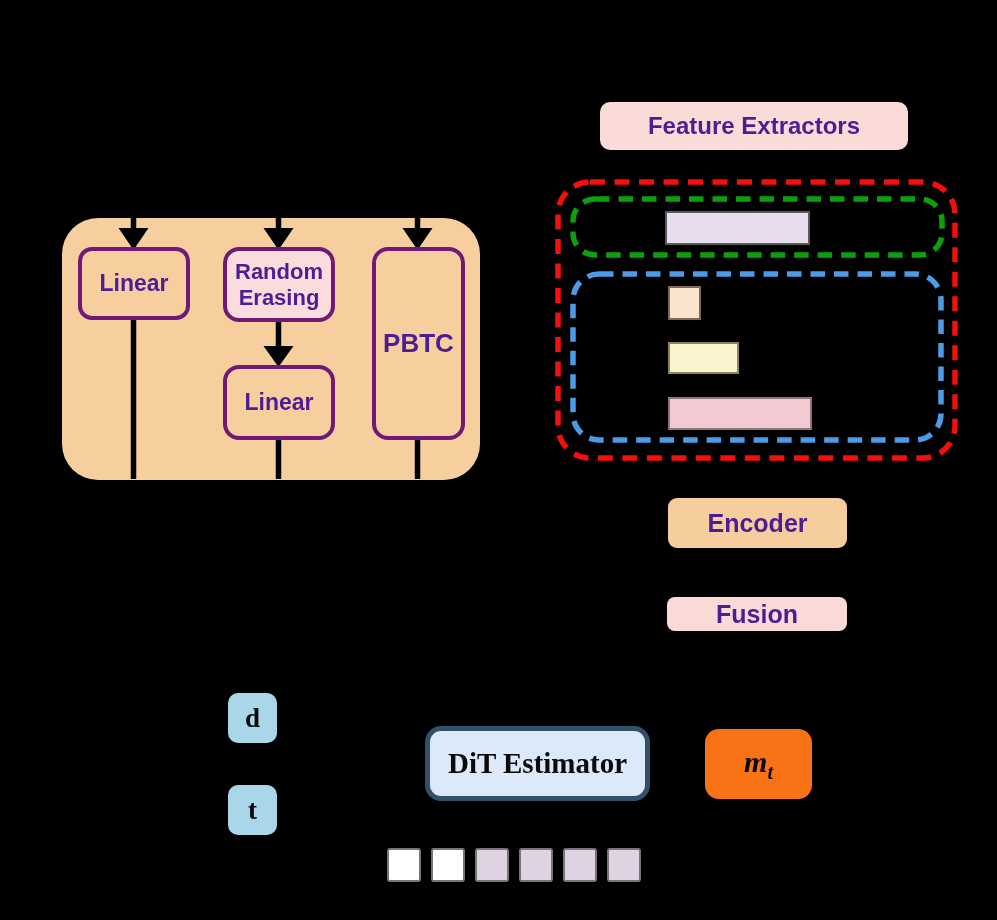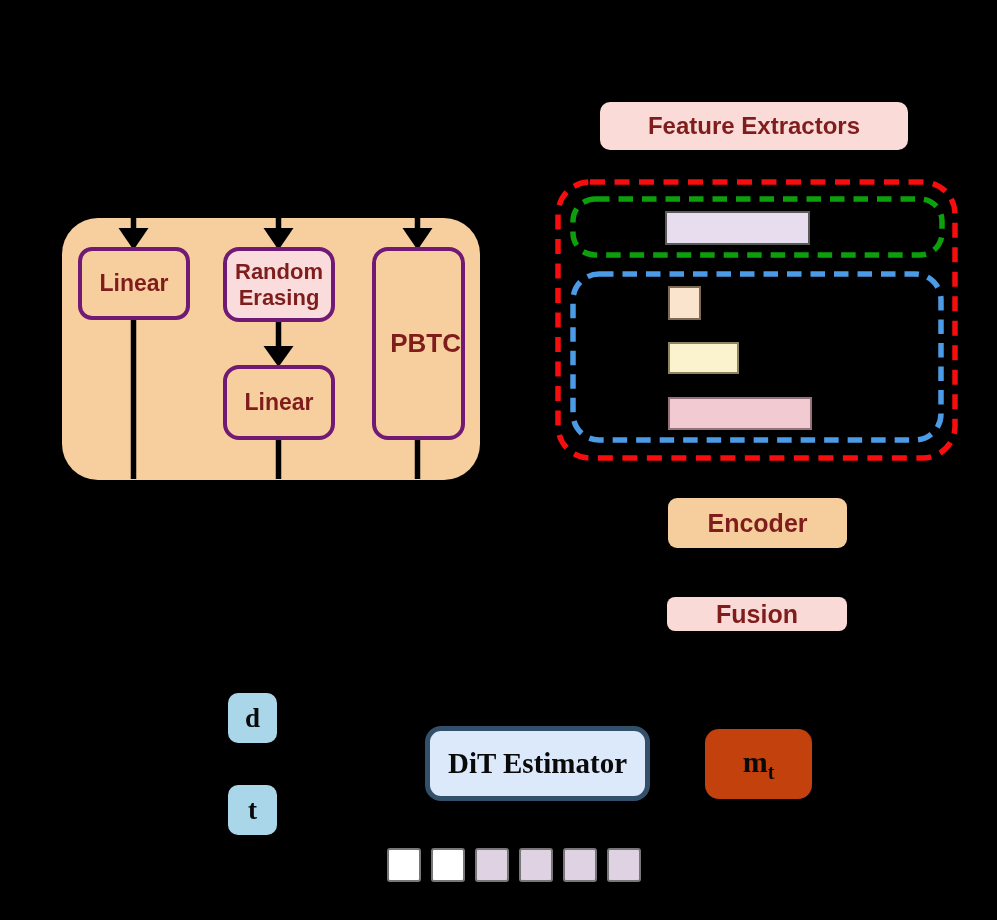--- a/index.html
+++ b/index.html
@@ -1,20 +1,20 @@
 <!DOCTYPE html>
 <html><head>
 <meta charset="utf-8">
 <style>
   html,body{margin:0;padding:0;background:#000;}
   .canvas{position:relative;width:997px;height:920px;background:#000;overflow:hidden;
           font-family:"Liberation Sans", sans-serif;}
   .abs{position:absolute;box-sizing:border-box;}
   .center{display:flex;align-items:center;justify-content:center;text-align:center;}
-  .sans-bold{font-family:"Liberation Sans", sans-serif;font-weight:bold;color:#7f1d1d;}
+  .sans-bold{font-family:"Liberation Sans", sans-serif;font-weight:bold;color:#4c1d95;}
   .serif-bold{font-family:"Liberation Serif", serif;font-weight:bold;color:#0a0a0a;}
 
   
   .pp-container{left:62px;top:218px;width:418px;height:262px;border-radius:36px;}
   .pp-box{border:4px solid #701a75;}
   .box-linear1{left:78px;top:247px;width:112px;height:73px;border-radius:14px;font-size:23px;}
   .box-re{left:223px;top:247px;width:112px;height:75px;border-radius:16px;font-size:22px;line-height:1.15;padding:0 0;}
   .box-linear2{left:223px;top:365px;width:112px;height:75px;border-radius:16px;font-size:23px;}
   .box-pbtc{left:372px;top:247px;width:93px;height:193px;border-radius:16px;font-size:26px;}
 
@@ -70,21 +70,21 @@
 
   <div class="abs center pp-box box-linear1 sans-bold" style="background-color: rgb(247, 207, 158);">
     <span>Linear</span>
   </div>
   <div class="abs center pp-box box-re sans-bold" style="background-color: rgb(249, 220, 219);">
     <span>Random Erasing</span>
   </div>
   <div class="abs center pp-box box-linear2 sans-bold" style="background-color: rgb(247, 207, 158);">
     <span>Linear</span>
   </div>
-  <div class="abs center pp-box box-pbtc sans-bold" style="background-color: rgb(247, 207, 158); justify-content: flex-end;">
+  <div class="abs center pp-box box-pbtc sans-bold" style="background-color: rgb(247, 207, 158);">
     <span>PBTC</span>
   </div>
 
   <div class="abs center fe-title sans-bold" style="background-color: rgb(250, 219, 216);">
     <span>Feature Extractors</span>
   </div>
 
   <div class="abs fe-bar bar-slot-1" style="width: 145px; height: 34px; background-color: rgb(231, 221, 239); border-color: rgb(90, 90, 90);"></div>
   <div class="abs fe-bar bar-slot-2" style="width: 33px; height: 34px; background-color: rgb(251, 228, 205); border-color: rgb(125, 106, 85);"></div>
   <div class="abs fe-bar bar-slot-3" style="width: 71px; height: 32px; background-color: rgb(251, 242, 206); border-color: rgb(140, 133, 96);"></div>
@@ -99,21 +99,21 @@
 
   <div class="abs center box-d serif-bold" style="background-color: rgb(169, 214, 232);">
     <span>d</span>
   </div>
   <div class="abs center box-t serif-bold" style="background-color: rgb(169, 214, 232);">
     <span>t</span>
   </div>
   <div class="abs center box-dit serif-bold" style="background-color: rgb(220, 233, 250); border-color: rgb(51, 80, 106);">
     <span>DiT Estimator</span>
   </div>
-  <div class="abs center box-mt serif-bold" style="background-color: #c2410c;">
+  <div class="abs center box-mt serif-bold" style="background-color: #f97316; font-style: italic;">
     <span><span>m</span><sub>t</sub></span>
   </div>
 
   <div class="abs token-row">
       <div class="token-square" style="background-color: rgb(255, 255, 255); border-color: rgb(119, 119, 119);"></div>
       <div class="token-square" style="background-color: rgb(255, 255, 255); border-color: rgb(119, 119, 119);"></div>
       <div class="token-square" style="background-color: rgb(223, 211, 227); border-color: rgb(119, 119, 119);"></div>
       <div class="token-square" style="background-color: rgb(223, 211, 227); border-color: rgb(119, 119, 119);"></div>
       <div class="token-square" style="background-color: rgb(223, 211, 227); border-color: rgb(119, 119, 119);"></div>
       <div class="token-square" style="background-color: rgb(223, 211, 227); border-color: rgb(119, 119, 119);"></div>

